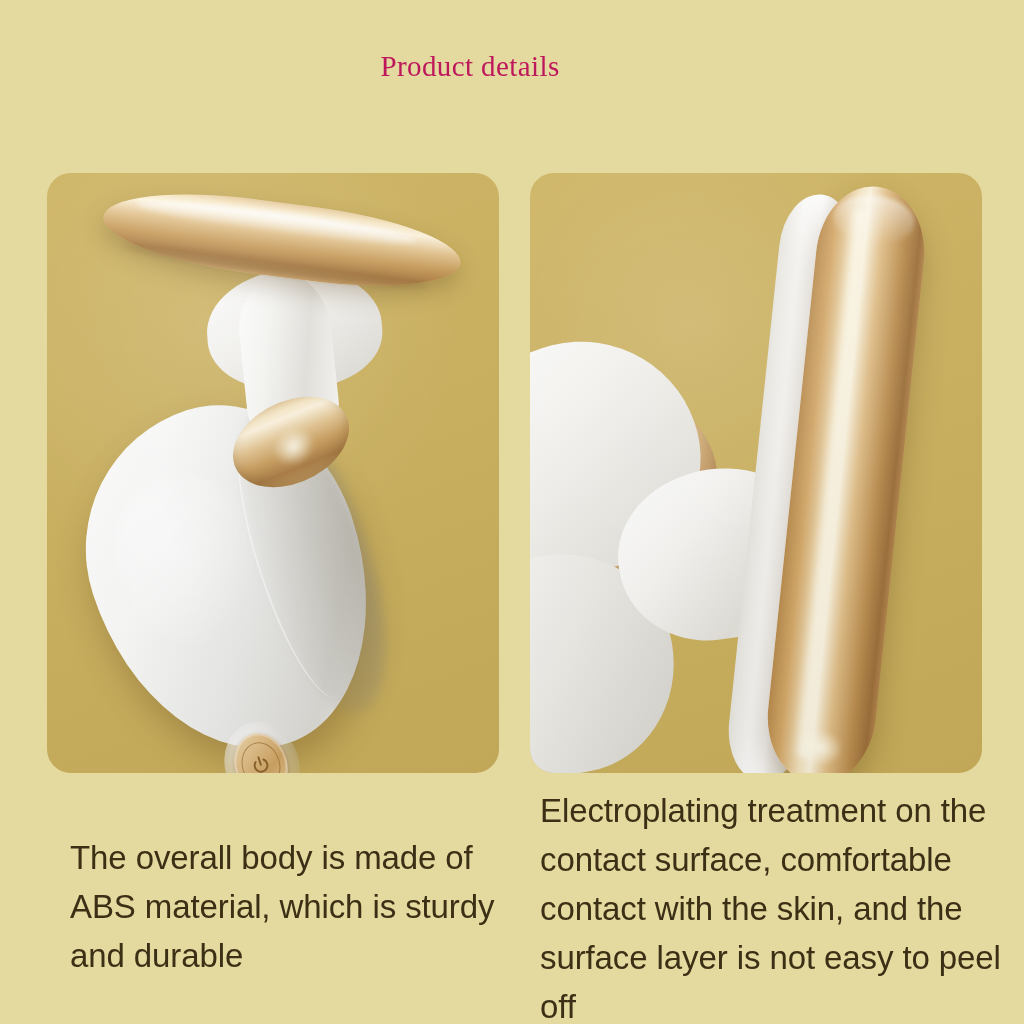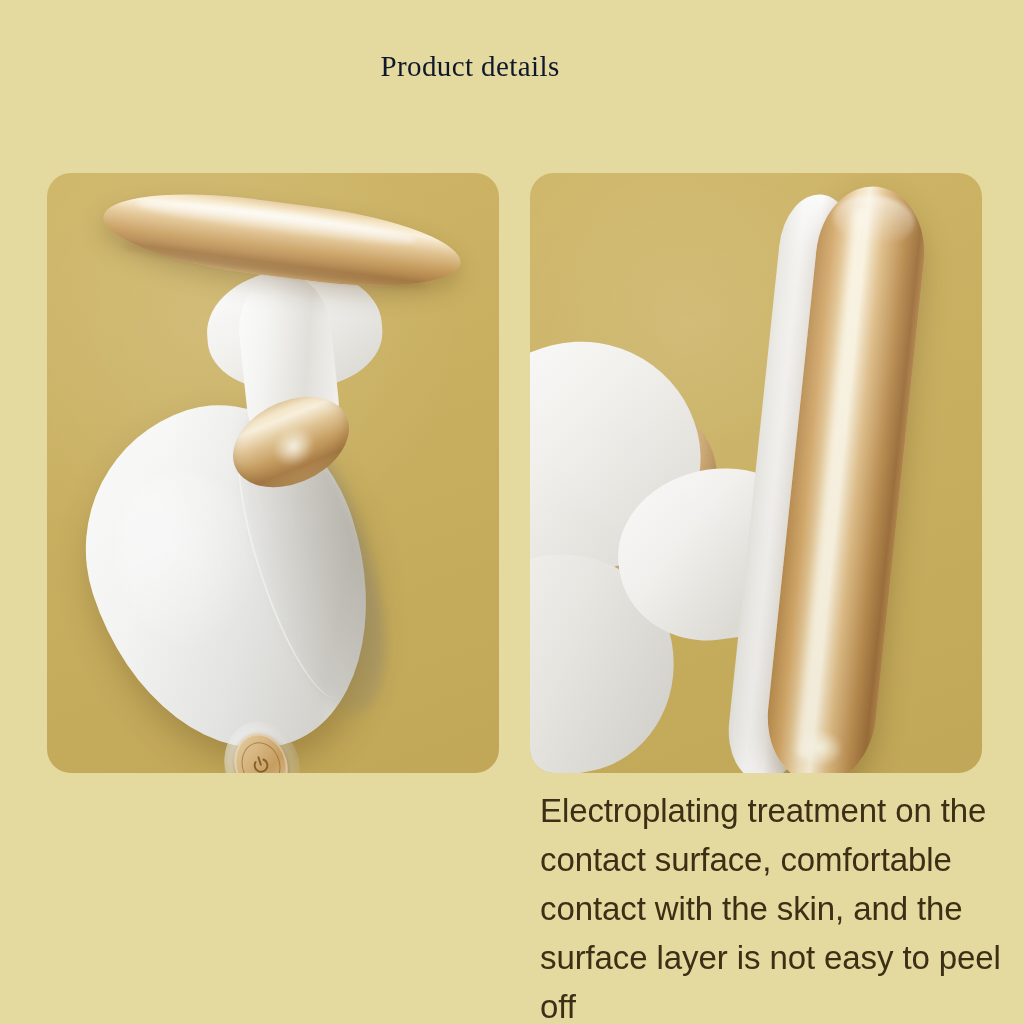--- a/index.html
+++ b/index.html
@@ -23,21 +23,21 @@
   
   .title {
     position: absolute;
     top: 50px;
     left: 0;
     width: 940px;
     text-align: center;
     font-family: "Liberation Serif", "DejaVu Serif", serif;
     font-size: 29px;
     letter-spacing: 0.4px;
-    color: #0f172a;
+    color: #be185d;
   }
 
   
   .panel {
     position: absolute;
     top: 173px;
     width: 452px;
     height: 600px;
     border-radius: 24px;
     background: #cbb05c;
@@ -366,16 +366,17 @@
 
     <div class="dev r-bar gold-bar-v">
       <div class="r-bar-caprim"></div>
       <div class="r-bar-hl"></div>
       <div class="r-bar-tipglow"></div>
     </div>
 
     <div class="panel-sheen"></div>
   </div>
 
+  <div class="caption caption-left">The overall body is made of ABS material, which is sturdy and durable</div>
 
   <div class="caption caption-right">Electroplating treatment on the contact surface, comfortable contact with the skin, and the surface layer is not easy to peel off</div>
 
 </div>
 
 </body></html>

